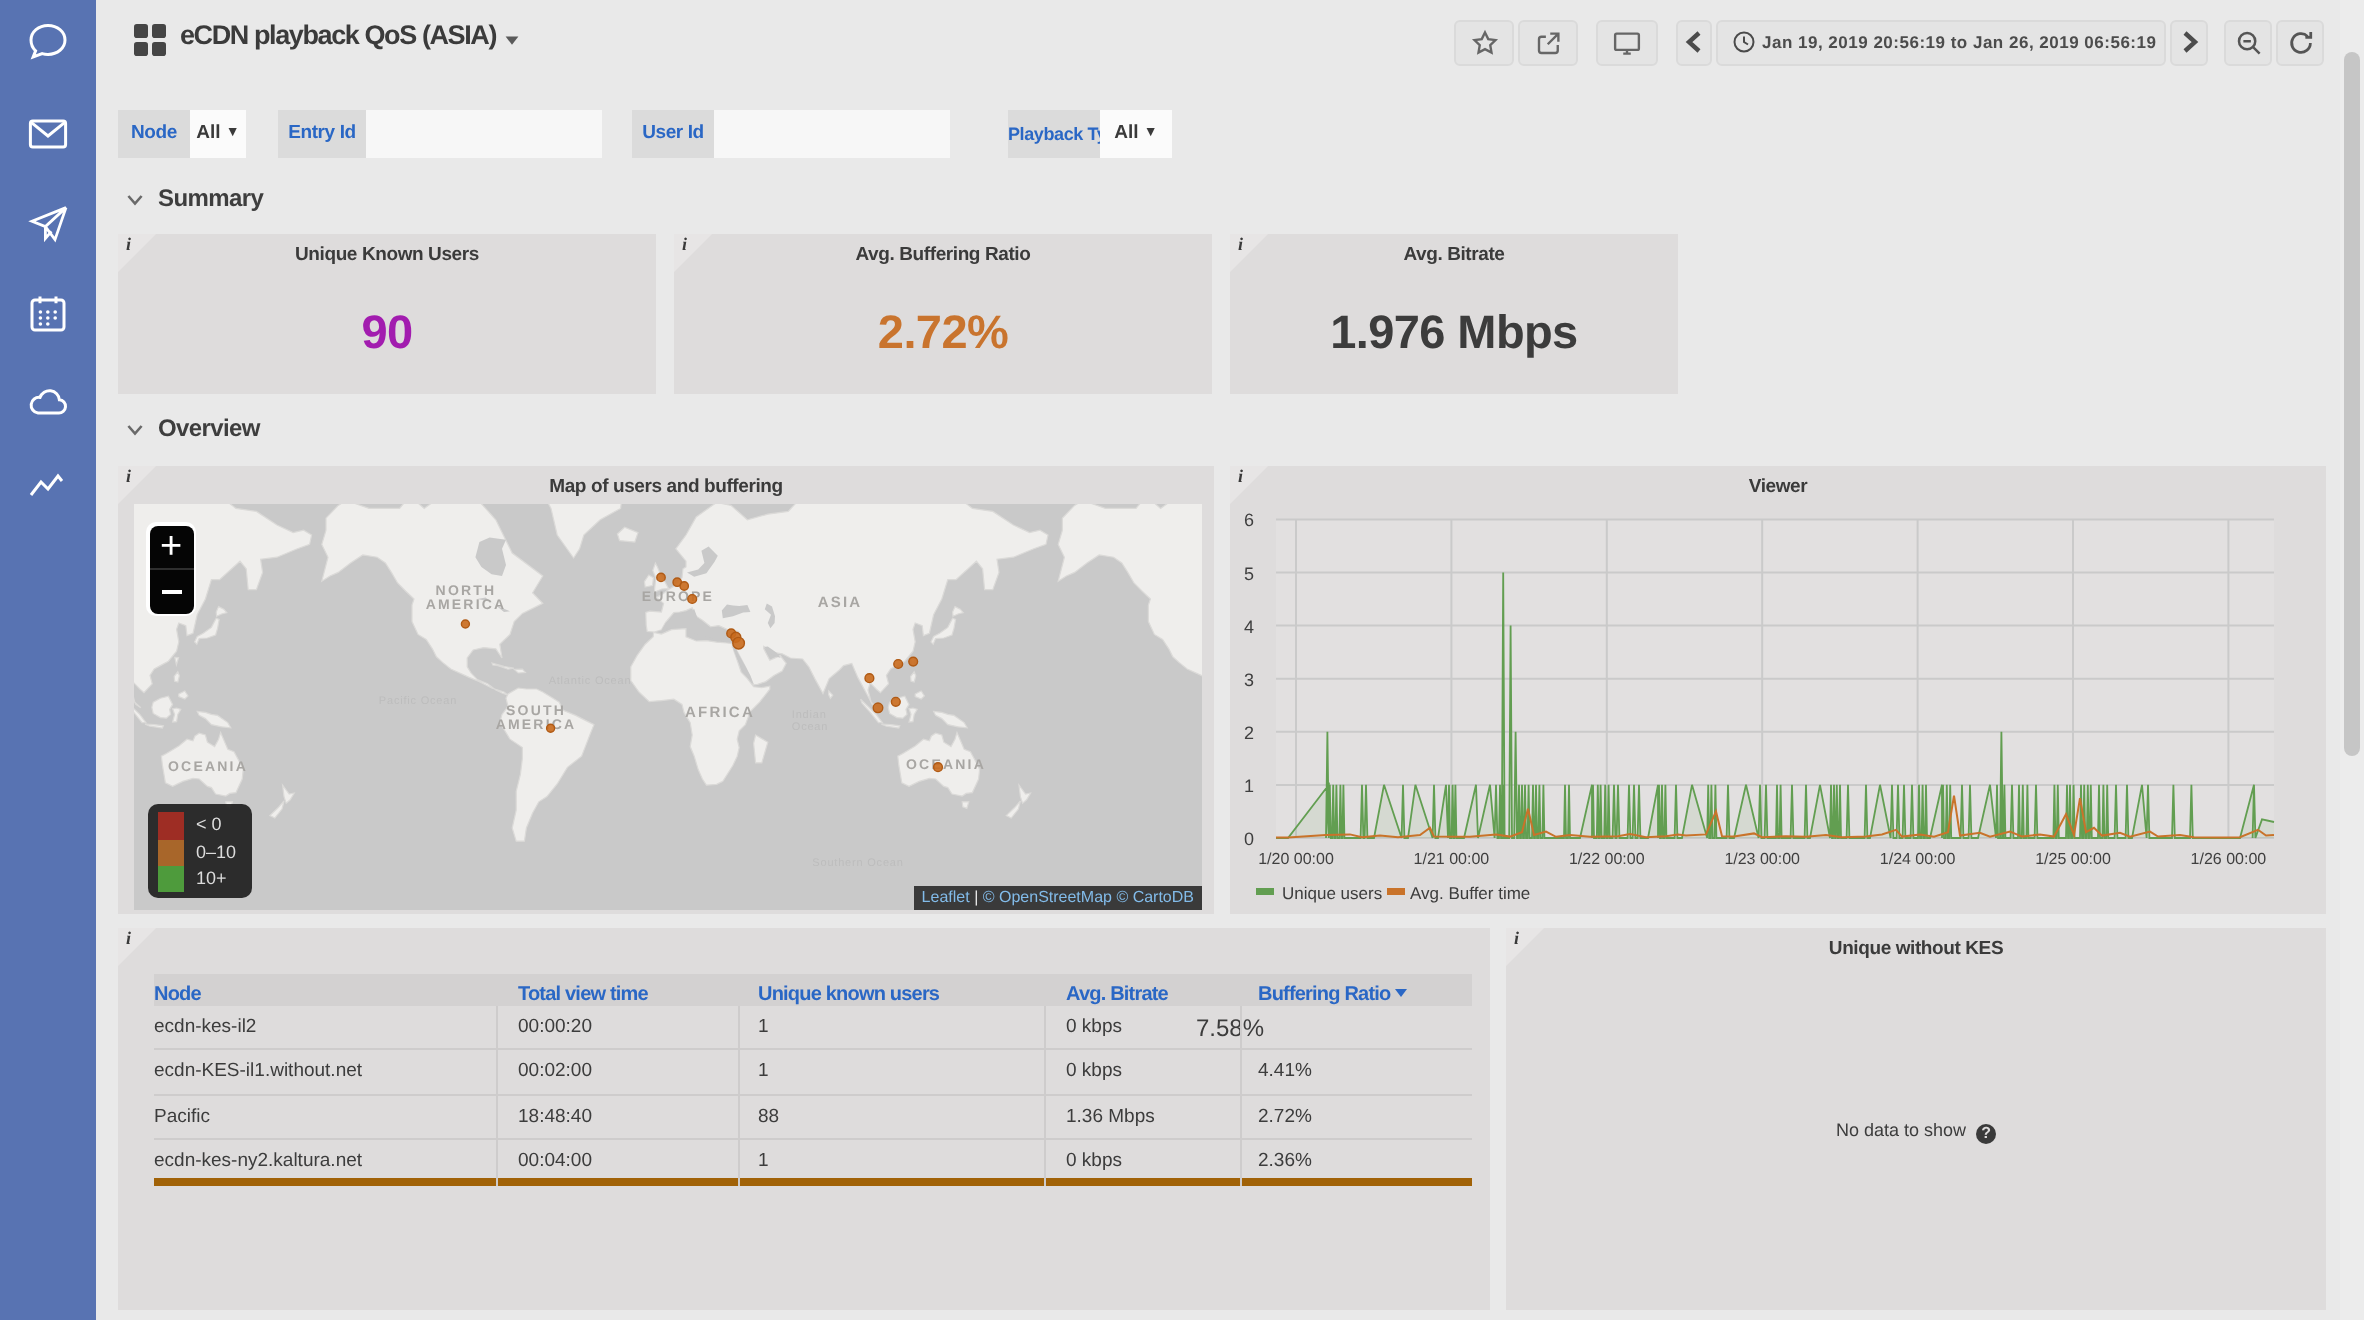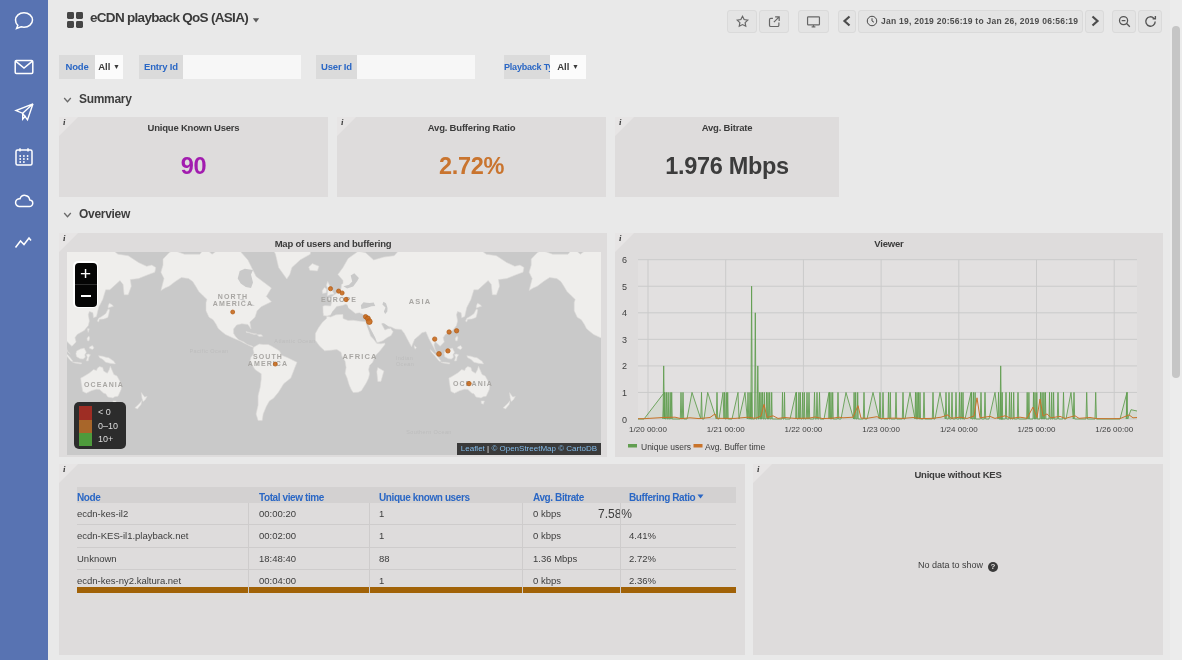--- a/index.html
+++ b/index.html
@@ -247,42 +247,42 @@
         <div class="abs" style="left:182px;top:6px;font-size:9.5px;line-height:10px;color:#3c3c3c">00:00:20</div>
         <div class="abs" style="left:302px;top:6px;font-size:9.5px;line-height:10px;color:#3c3c3c">1</div>
         <div class="abs" style="left:456px;top:6px;font-size:9.5px;line-height:10px;color:#3c3c3c">0 kbps</div>
         <div class="abs" style="left:521px;top:6px;font-size:12px;line-height:10px;color:#3c3c3c">7.58%</div>
         <div class="abs" style="left:171px;top:0;width:1px;height:22.4px;background:#cecccc"></div>
         <div class="abs" style="left:292px;top:0;width:1px;height:22.4px;background:#cecccc"></div>
         <div class="abs" style="left:445px;top:0;width:1px;height:22.4px;background:#cecccc"></div>
         <div class="abs" style="left:543px;top:0;width:1px;height:22.4px;background:#cecccc"></div>
       </div>
       <div class="abs" style="left:0;width:659px;top:38.4px;height:22.4px;border-bottom:1px solid #cecccc">
-        <div class="abs" style="left:0px;top:6px;font-size:9.5px;line-height:10px;color:#3c3c3c">ecdn-KES-il1.playback.net</div>
+        <div class="abs" style="left:0px;top:6px;font-size:9.5px;line-height:10px;color:#3c3c3c">ecdn-KES-il1.without.net</div>
         <div class="abs" style="left:182px;top:6px;font-size:9.5px;line-height:10px;color:#3c3c3c">00:02:00</div>
         <div class="abs" style="left:302px;top:6px;font-size:9.5px;line-height:10px;color:#3c3c3c">1</div>
         <div class="abs" style="left:456px;top:6px;font-size:9.5px;line-height:10px;color:#3c3c3c">0 kbps</div>
         <div class="abs" style="left:552px;top:6px;font-size:9.5px;line-height:10px;color:#3c3c3c">4.41%</div>
         <div class="abs" style="left:171px;top:0;width:1px;height:22.4px;background:#cecccc"></div>
         <div class="abs" style="left:292px;top:0;width:1px;height:22.4px;background:#cecccc"></div>
         <div class="abs" style="left:445px;top:0;width:1px;height:22.4px;background:#cecccc"></div>
         <div class="abs" style="left:543px;top:0;width:1px;height:22.4px;background:#cecccc"></div>
       </div>
       <div class="abs" style="left:0;width:659px;top:60.8px;height:22.4px;border-bottom:1px solid #cecccc">
-        <div class="abs" style="left:0px;top:6px;font-size:9.5px;line-height:10px;color:#3c3c3c">Unknown</div>
+        <div class="abs" style="left:0px;top:6px;font-size:9.5px;line-height:10px;color:#3c3c3c">Pacific</div>
         <div class="abs" style="left:182px;top:6px;font-size:9.5px;line-height:10px;color:#3c3c3c">18:48:40</div>
         <div class="abs" style="left:302px;top:6px;font-size:9.5px;line-height:10px;color:#3c3c3c">88</div>
         <div class="abs" style="left:456px;top:6px;font-size:9.5px;line-height:10px;color:#3c3c3c">1.36 Mbps</div>
         <div class="abs" style="left:552px;top:6px;font-size:9.5px;line-height:10px;color:#3c3c3c">2.72%</div>
         <div class="abs" style="left:171px;top:0;width:1px;height:22.4px;background:#cecccc"></div>
         <div class="abs" style="left:292px;top:0;width:1px;height:22.4px;background:#cecccc"></div>
         <div class="abs" style="left:445px;top:0;width:1px;height:22.4px;background:#cecccc"></div>
         <div class="abs" style="left:543px;top:0;width:1px;height:22.4px;background:#cecccc"></div>
       </div>
-      <div class="abs" style="left:0;width:659px;top:83.19999999999999px;height:22.4px;border-bottom:6px solid #a16207">
+      <div class="abs" style="left:0;width:659px;top:83.19999999999999px;height:22.4px;border-bottom:4px solid #a16207">
         <div class="abs" style="left:0px;top:6px;font-size:9.5px;line-height:10px;color:#3c3c3c">ecdn-kes-ny2.kaltura.net</div>
         <div class="abs" style="left:182px;top:6px;font-size:9.5px;line-height:10px;color:#3c3c3c">00:04:00</div>
         <div class="abs" style="left:302px;top:6px;font-size:9.5px;line-height:10px;color:#3c3c3c">1</div>
         <div class="abs" style="left:456px;top:6px;font-size:9.5px;line-height:10px;color:#3c3c3c">0 kbps</div>
         <div class="abs" style="left:552px;top:6px;font-size:9.5px;line-height:10px;color:#3c3c3c">2.36%</div>
         <div class="abs" style="left:171px;top:0;width:1px;height:22.4px;background:#cecccc"></div>
         <div class="abs" style="left:292px;top:0;width:1px;height:22.4px;background:#cecccc"></div>
         <div class="abs" style="left:445px;top:0;width:1px;height:22.4px;background:#cecccc"></div>
         <div class="abs" style="left:543px;top:0;width:1px;height:22.4px;background:#cecccc"></div>
       </div>

